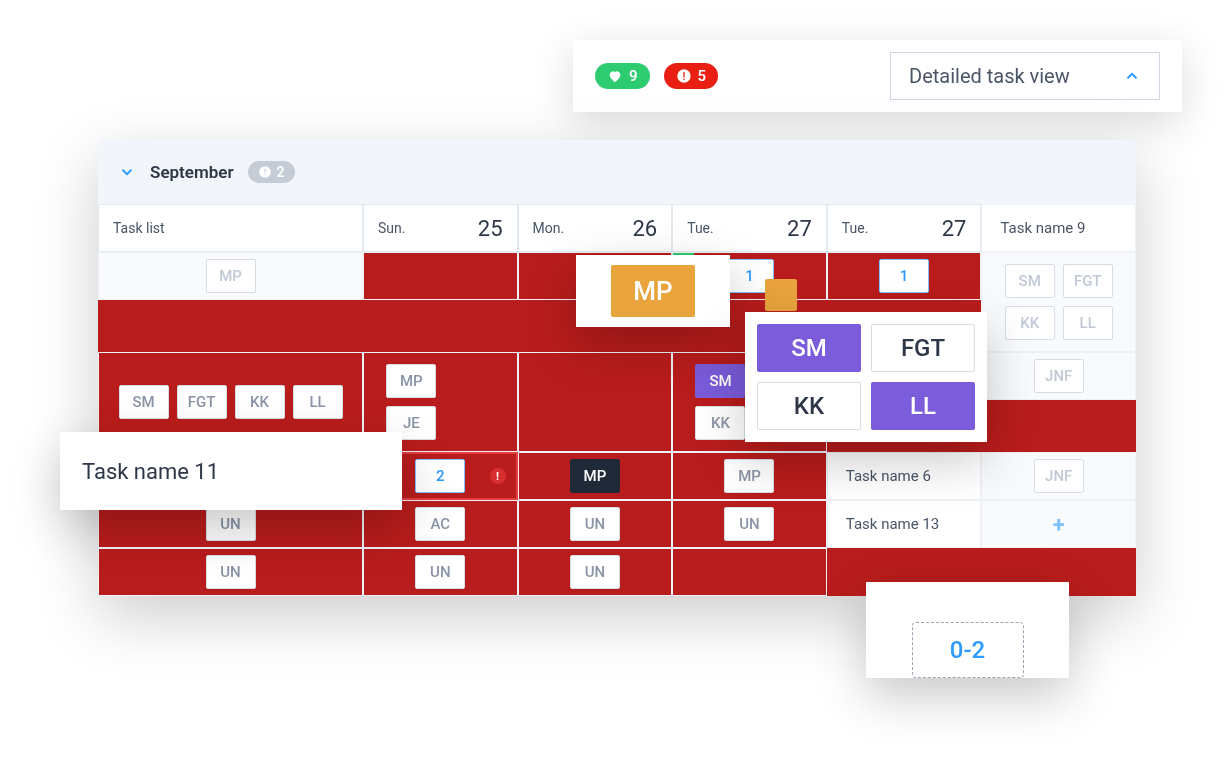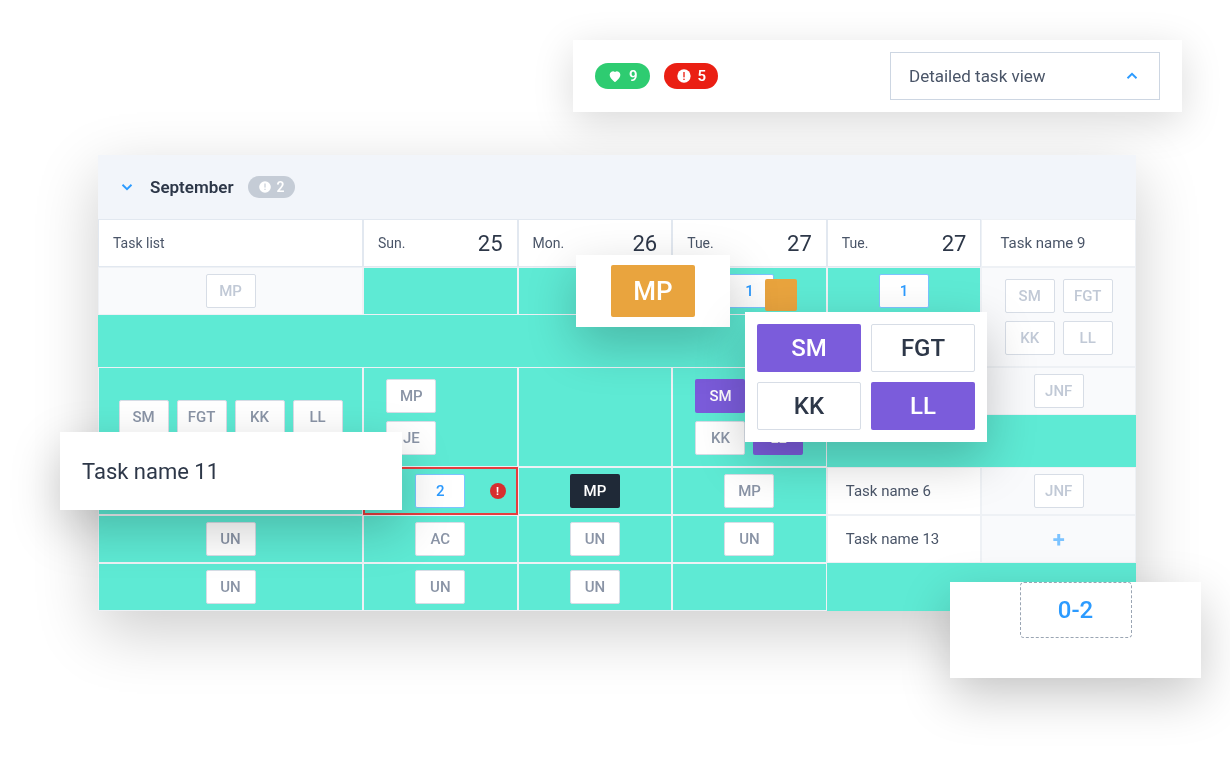--- a/index.html
+++ b/index.html
@@ -4,25 +4,25 @@
 <style>
 * { box-sizing: border-box; margin: 0; padding: 0; }
 body { font-family: -apple-system, BlinkMacSystemFont, "Segoe UI", Roboto, Helvetica, Arial, sans-serif; background: #fff; width: 1230px; height: 777px; position: relative; }
 
 
 .top-toolbar { position: absolute; top: 40px; left: 573px; width: 609px; height: 72px; background: #fff; box-shadow: 0 10px 40px rgba(0,0,0,0.15); display: flex; align-items: center; padding: 0 22px; gap: 14px; }
 .badge { display: inline-flex; align-items: center; gap: 6px; border-radius: 14px; padding: 4px 12px; color: #fff; font-size: 15px; font-weight: 600; }
 .badge-green { background: #2ecc71; }
 .badge-red { background: #ea1f13; }
 .badge svg { width: 16px; height: 16px; }
-.view-select { margin-left: auto; width: 270px; height: 48px; border: 1px solid #cdd6e2; display: flex; align-items: center; padding: 0 18px; color: #4a5568; font-size: 17px; justify-content: space-between; cursor: pointer; }
+.view-select { margin-left: auto; width: 270px; height: 48px; border: 1px solid #cdd6e2; display: flex; align-items: center; padding: 0 18px; color: #4a5568; font-size: 20px; justify-content: space-between; cursor: pointer; }
 .view-select svg { width: 18px; height: 18px; }
 
 
-.panel { position: absolute; top: 155px; left: 98px; width: 1038px; background: #5eead4; box-shadow: 0 20px 60px rgba(0,0,0,0.2); }
+.panel { position: absolute; top: 140px; left: 98px; width: 1038px; background: #b91c1c; box-shadow: 0 20px 60px rgba(0,0,0,0.2); }
 .month-header { height: 64px; background: #f2f5fa; display: flex; align-items: center; padding: 0 20px; gap: 14px; }
 .chev { color: #2c9bff; }
 .month-label { font-size: 17px; color: #2d3748; font-weight: 600; }
 .count-badge { background: #c5ccd6; color: #fff; border-radius: 14px; padding: 3px 10px; font-size: 14px; font-weight: 600; display: inline-flex; align-items: center; gap: 5px; }
 .count-badge svg { width: 14px; height: 14px; }
 
 .grid { display: grid; grid-template-columns: 265px repeat(5, 1fr); }
 .hdr-cell { border: 1px solid #e2e8f0; border-top: 1px solid #e2e8f0; background:#fff; height: 48px; display: flex; align-items: center; padding: 0 14px; font-size: 14px; color: #4a5568; }
 .hdr-cell.day { justify-content: space-between; }
 .hdr-cell.day .num { font-size: 22px; color: #2d3748; font-weight: 400; }
@@ -54,21 +54,21 @@
 .floater-mp { top: 255px; left: 576px; width: 154px; height: 72px; display:flex; align-items:center; justify-content:center; }
 .big-chip { height: 52px; padding: 0 22px; border-radius: 2px; display: inline-flex; align-items: center; justify-content: center; font-size: 26px; font-weight: 500; }
 .big-chip.orange { background: #e9a43e; color: #fff; }
 .big-chip.purple { background: #7b5cdb; color: #fff; }
 .big-chip.outline { background: #fff; color: #2d3748; border: 1px solid #d7dde6; }
 .floater-grid { top: 312px; left: 745px; width: 242px; height: 130px; display: grid; grid-template-columns: 1fr 1fr; gap: 10px; padding: 12px; }
 .floater-grid .big-chip { height: 48px; font-size: 24px; }
 
 .floater-task { top: 432px; left: 60px; width: 342px; height: 78px; display: flex; align-items: center; padding: 0 22px; font-size: 22px; color: #2d3748; }
 
-.floater-range { top: 582px; left: 950px; width: 251px; height: 96px; display:flex; align-items:flex-start; justify-content:center; }
+.floater-range { top: 582px; left: 866px; width: 203px; height: 96px; display:flex; align-items:flex-end; justify-content:center; }
 .dashed-box { border: 1.5px dashed #9aa5b3; height: 56px; width: 112px; display:flex; align-items:center; justify-content:center; color:#2c9bff; font-size: 24px; font-weight: 500; border-radius: 4px; }
 
 .orange-stub { position: absolute; top: 279px; left: 765px; width: 32px; height: 32px; background: #e9a43e; border-radius: 2px; }
 </style>
 </head>
 <body>
 
 <div class="top-toolbar">
   <span class="badge badge-green">
     <svg viewBox="0 0 24 24" fill="#fff">

